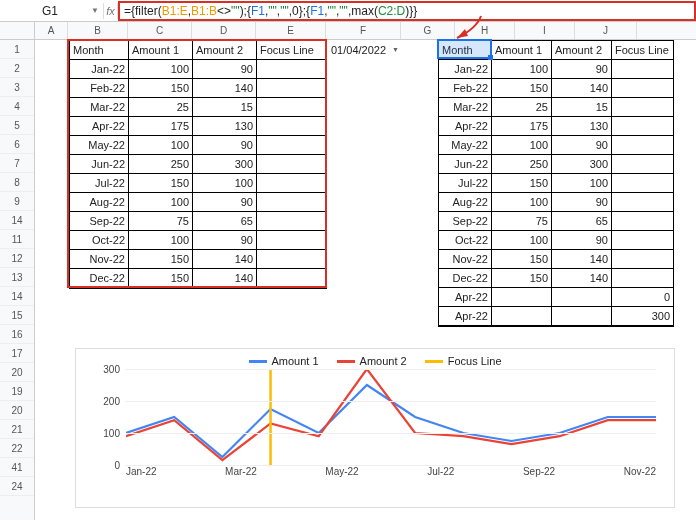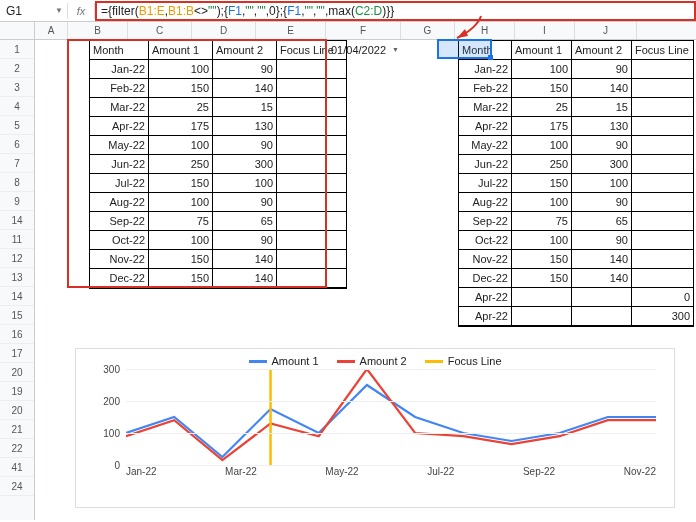--- a/index.html
+++ b/index.html
@@ -1,21 +1,21 @@
 <!DOCTYPE html>
 <html><head>
 <meta charset="utf-8">
 <style>
   * { box-sizing: border-box; margin: 0; padding: 0; }
   body { font-family: Arial, sans-serif; font-size: 11px; background: #fff; width: 696px; color: #222; }
   
-  .formula-bar { display: flex; align-items: center; height: 22px; border-bottom: 1px solid #ccc; background: #fff; }
+  .formula-bar { display: flex; align-items: center; height: 22px; border-bottom: 1px solid #ccc; background: #fff; padding-left: 36px; }
   .cell-ref { width: 55px; padding: 0 6px; font-size: 12px; }
   .dropdown-arrow { width: 12px; color: #777; font-size: 8px; }
-  .fx { width: 28px; text-align: center; font-style: italic; color: #777; border-left: 1px solid #ddd; border-right: 1px solid #ddd; padding: 2px 0; }
+  .fx { width: 15px; text-align: center; font-style: italic; color: #777; border-left: 1px solid #ddd; border-right: 1px solid #ddd; padding: 2px 0; }
   .formula-box { flex: 1; padding: 0 4px; font-family: Arial; font-size: 12px; border: 2px solid #d93025; height: 20px; display: flex; align-items: center; }
   .f-eq { color: #222; }
   .f-kw { color: #222; text-align: center; }
   .f-r1 { color: #f29900; } 
   .f-r2 { color: #1a73e8; } 
   .f-r3 { color: #1e8e3e; } 
   .f-str { color: #188038; }
   
   .sheet-wrap { position: relative; }
   
@@ -26,21 +26,21 @@
   .A { width: 33px; } .B { width: 60px; } .C { width: 64px; } .D { width: 64px; } .E { width: 70px; }
   .F { width: 75px; } .G { width: 54px; } .H { width: 60px; } .I { width: 60px; } .J { width: 62px; }
   
   .body-rows { display: flex; }
   .row-numbers { width: 35px; background: #f8f9fa; border-right: 1px solid #ccc; }
   .row-n { height: 19px; text-align: center; color: #555; font-size: 10px; line-height: 19px; border-bottom: 1px solid #eee; }
   
   .grid { position: relative; width: 660px; height: 480px; }
   
   
-  .tbl1, .tbl2 { position: absolute; border: 1.5px solid #000; margin-left: 20px; }
+  .tbl1, .tbl2 { position: absolute; border: 1.5px solid #000; }
   .tbl1 .tr, .tbl2 .tr { display: flex; }
   .tbl1 .td, .tbl2 .td { height: 19px; line-height: 18px; border-right: 1px solid #000; border-bottom: 1px solid #000; padding: 0 3px; font-size: 11px; }
   .tbl1 .td:last-child, .tbl2 .td:last-child { border-right: none; }
   .hdr { font-weight: normal; text-align: left; }
   
   .tbl1 { left: 34px; top: 0; }
   .t1-c1 { width: 59px; text-align: right; }
   .t1-c2 { width: 64px; text-align: right; }
   .t1-c3 { width: 64px; text-align: right; }
   .t1-c4 { width: 69px; text-align: right; }

